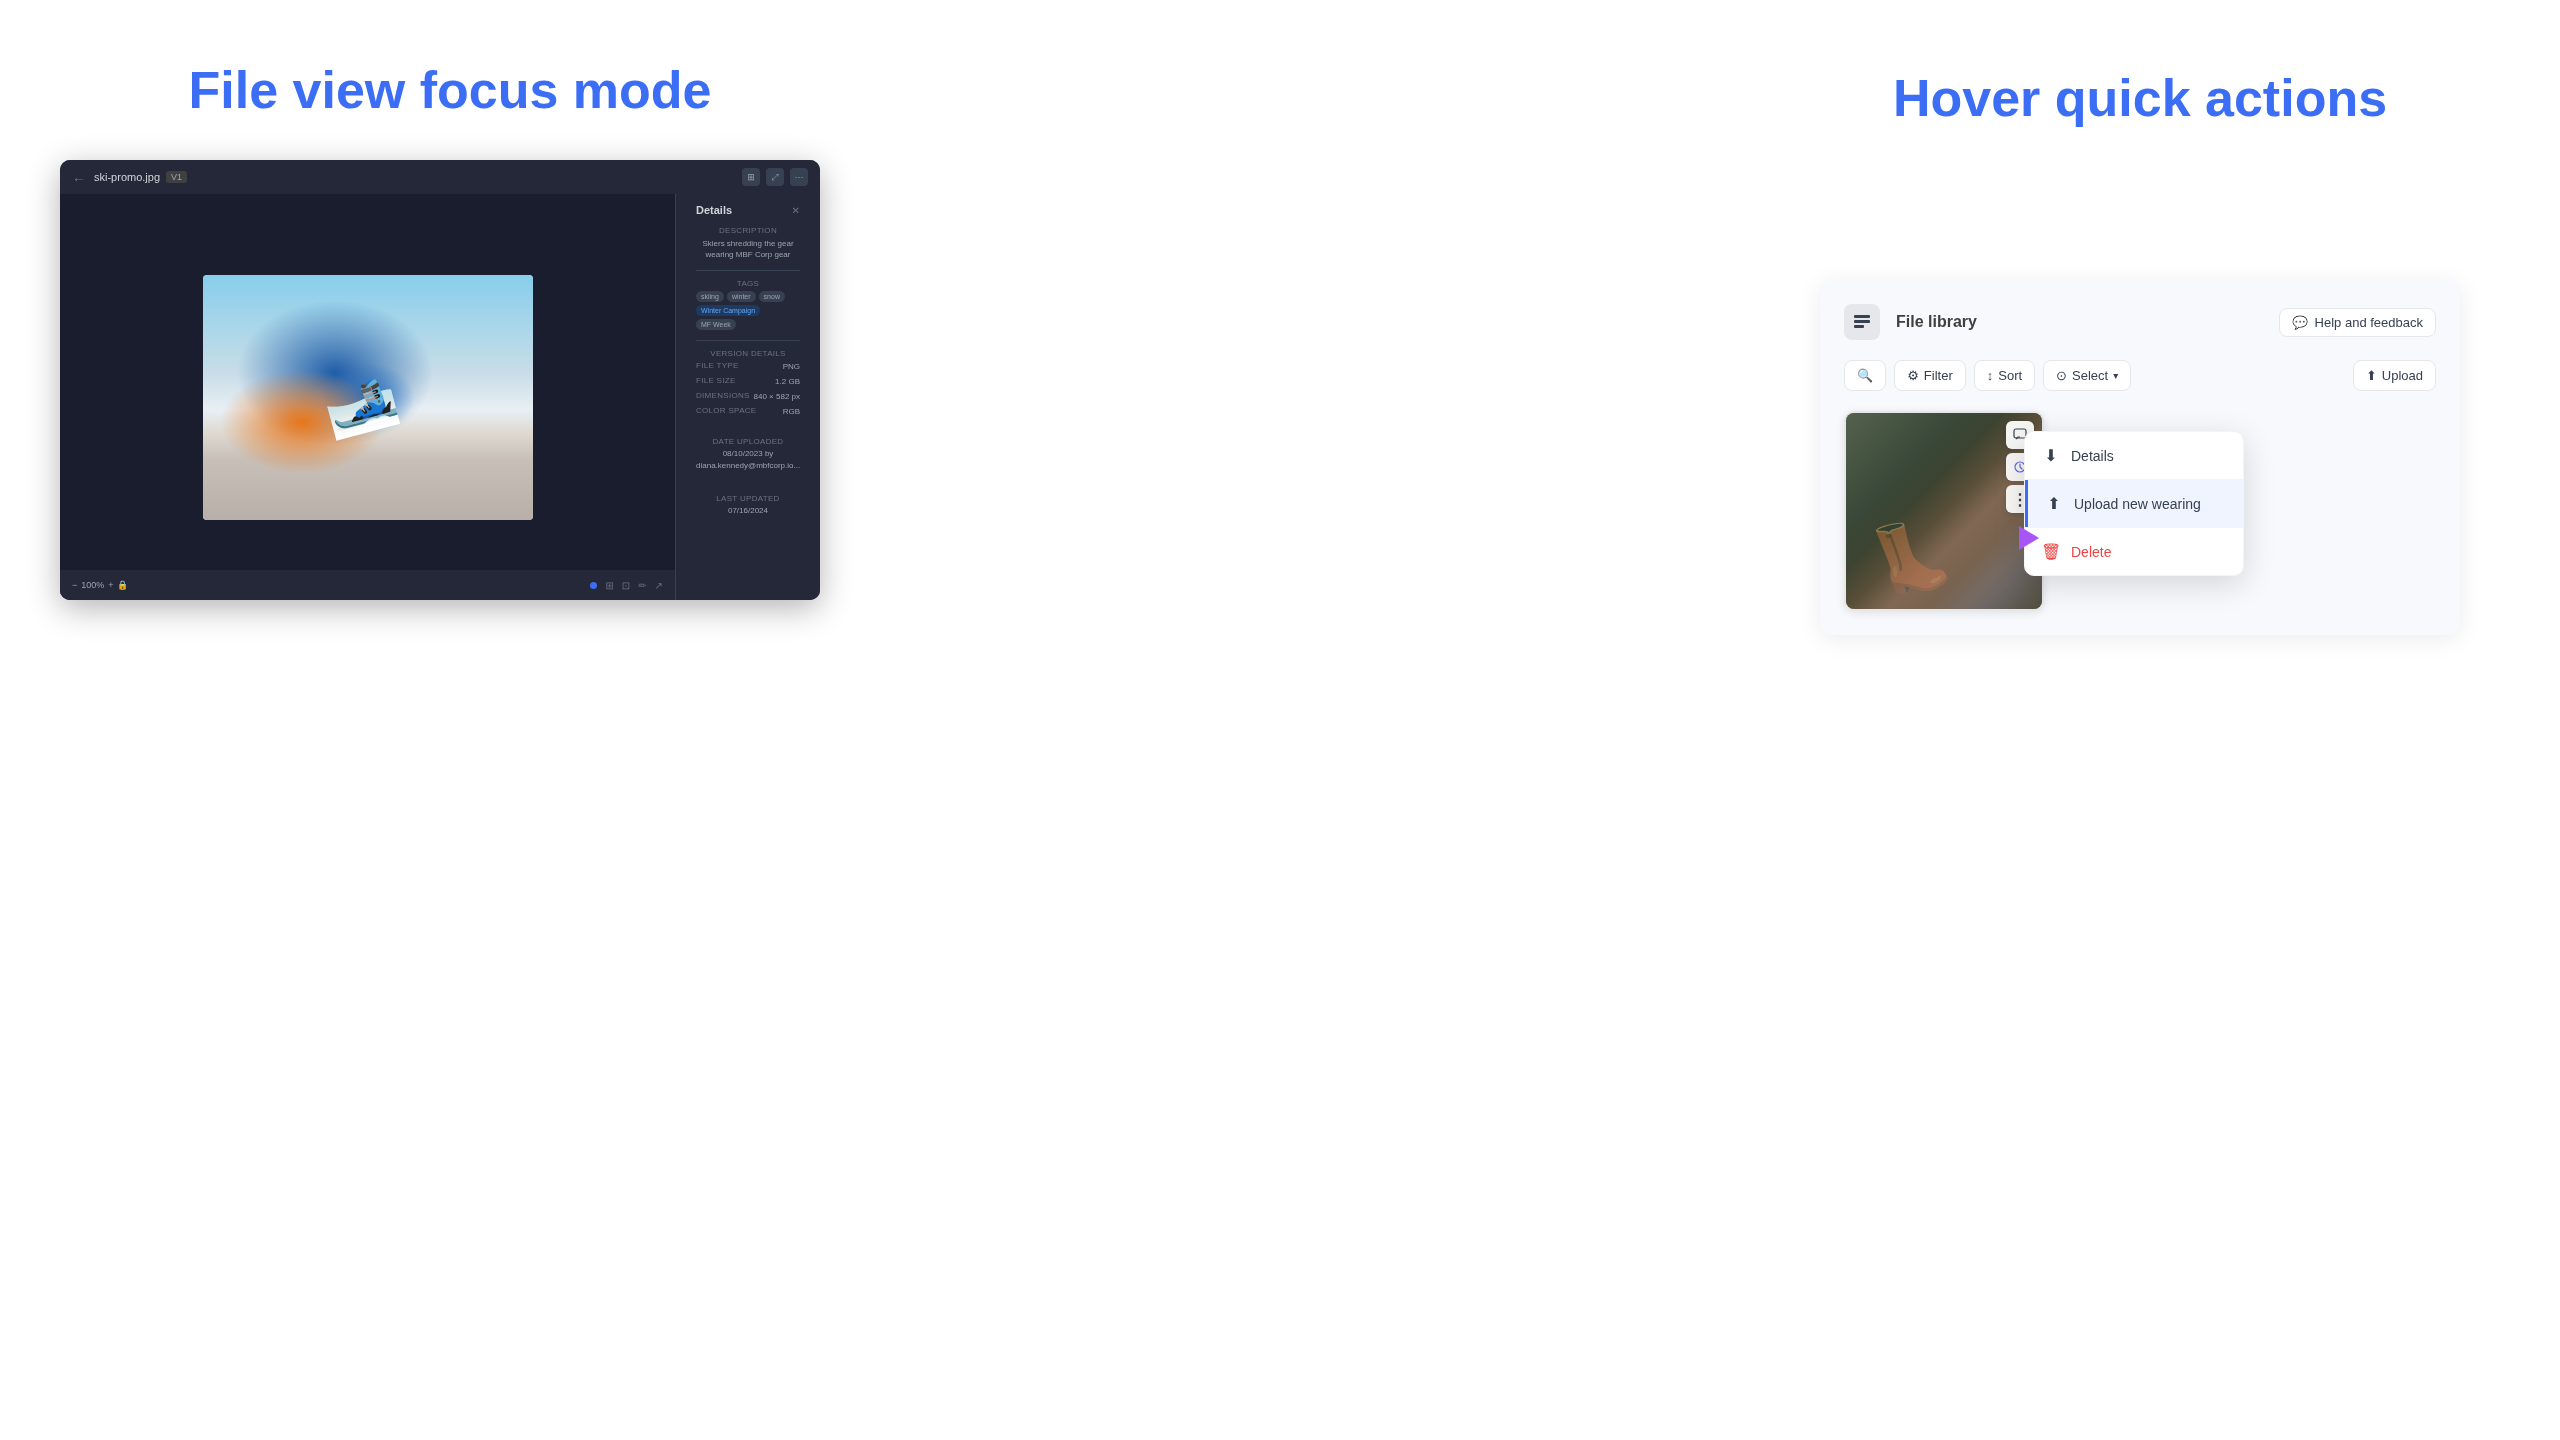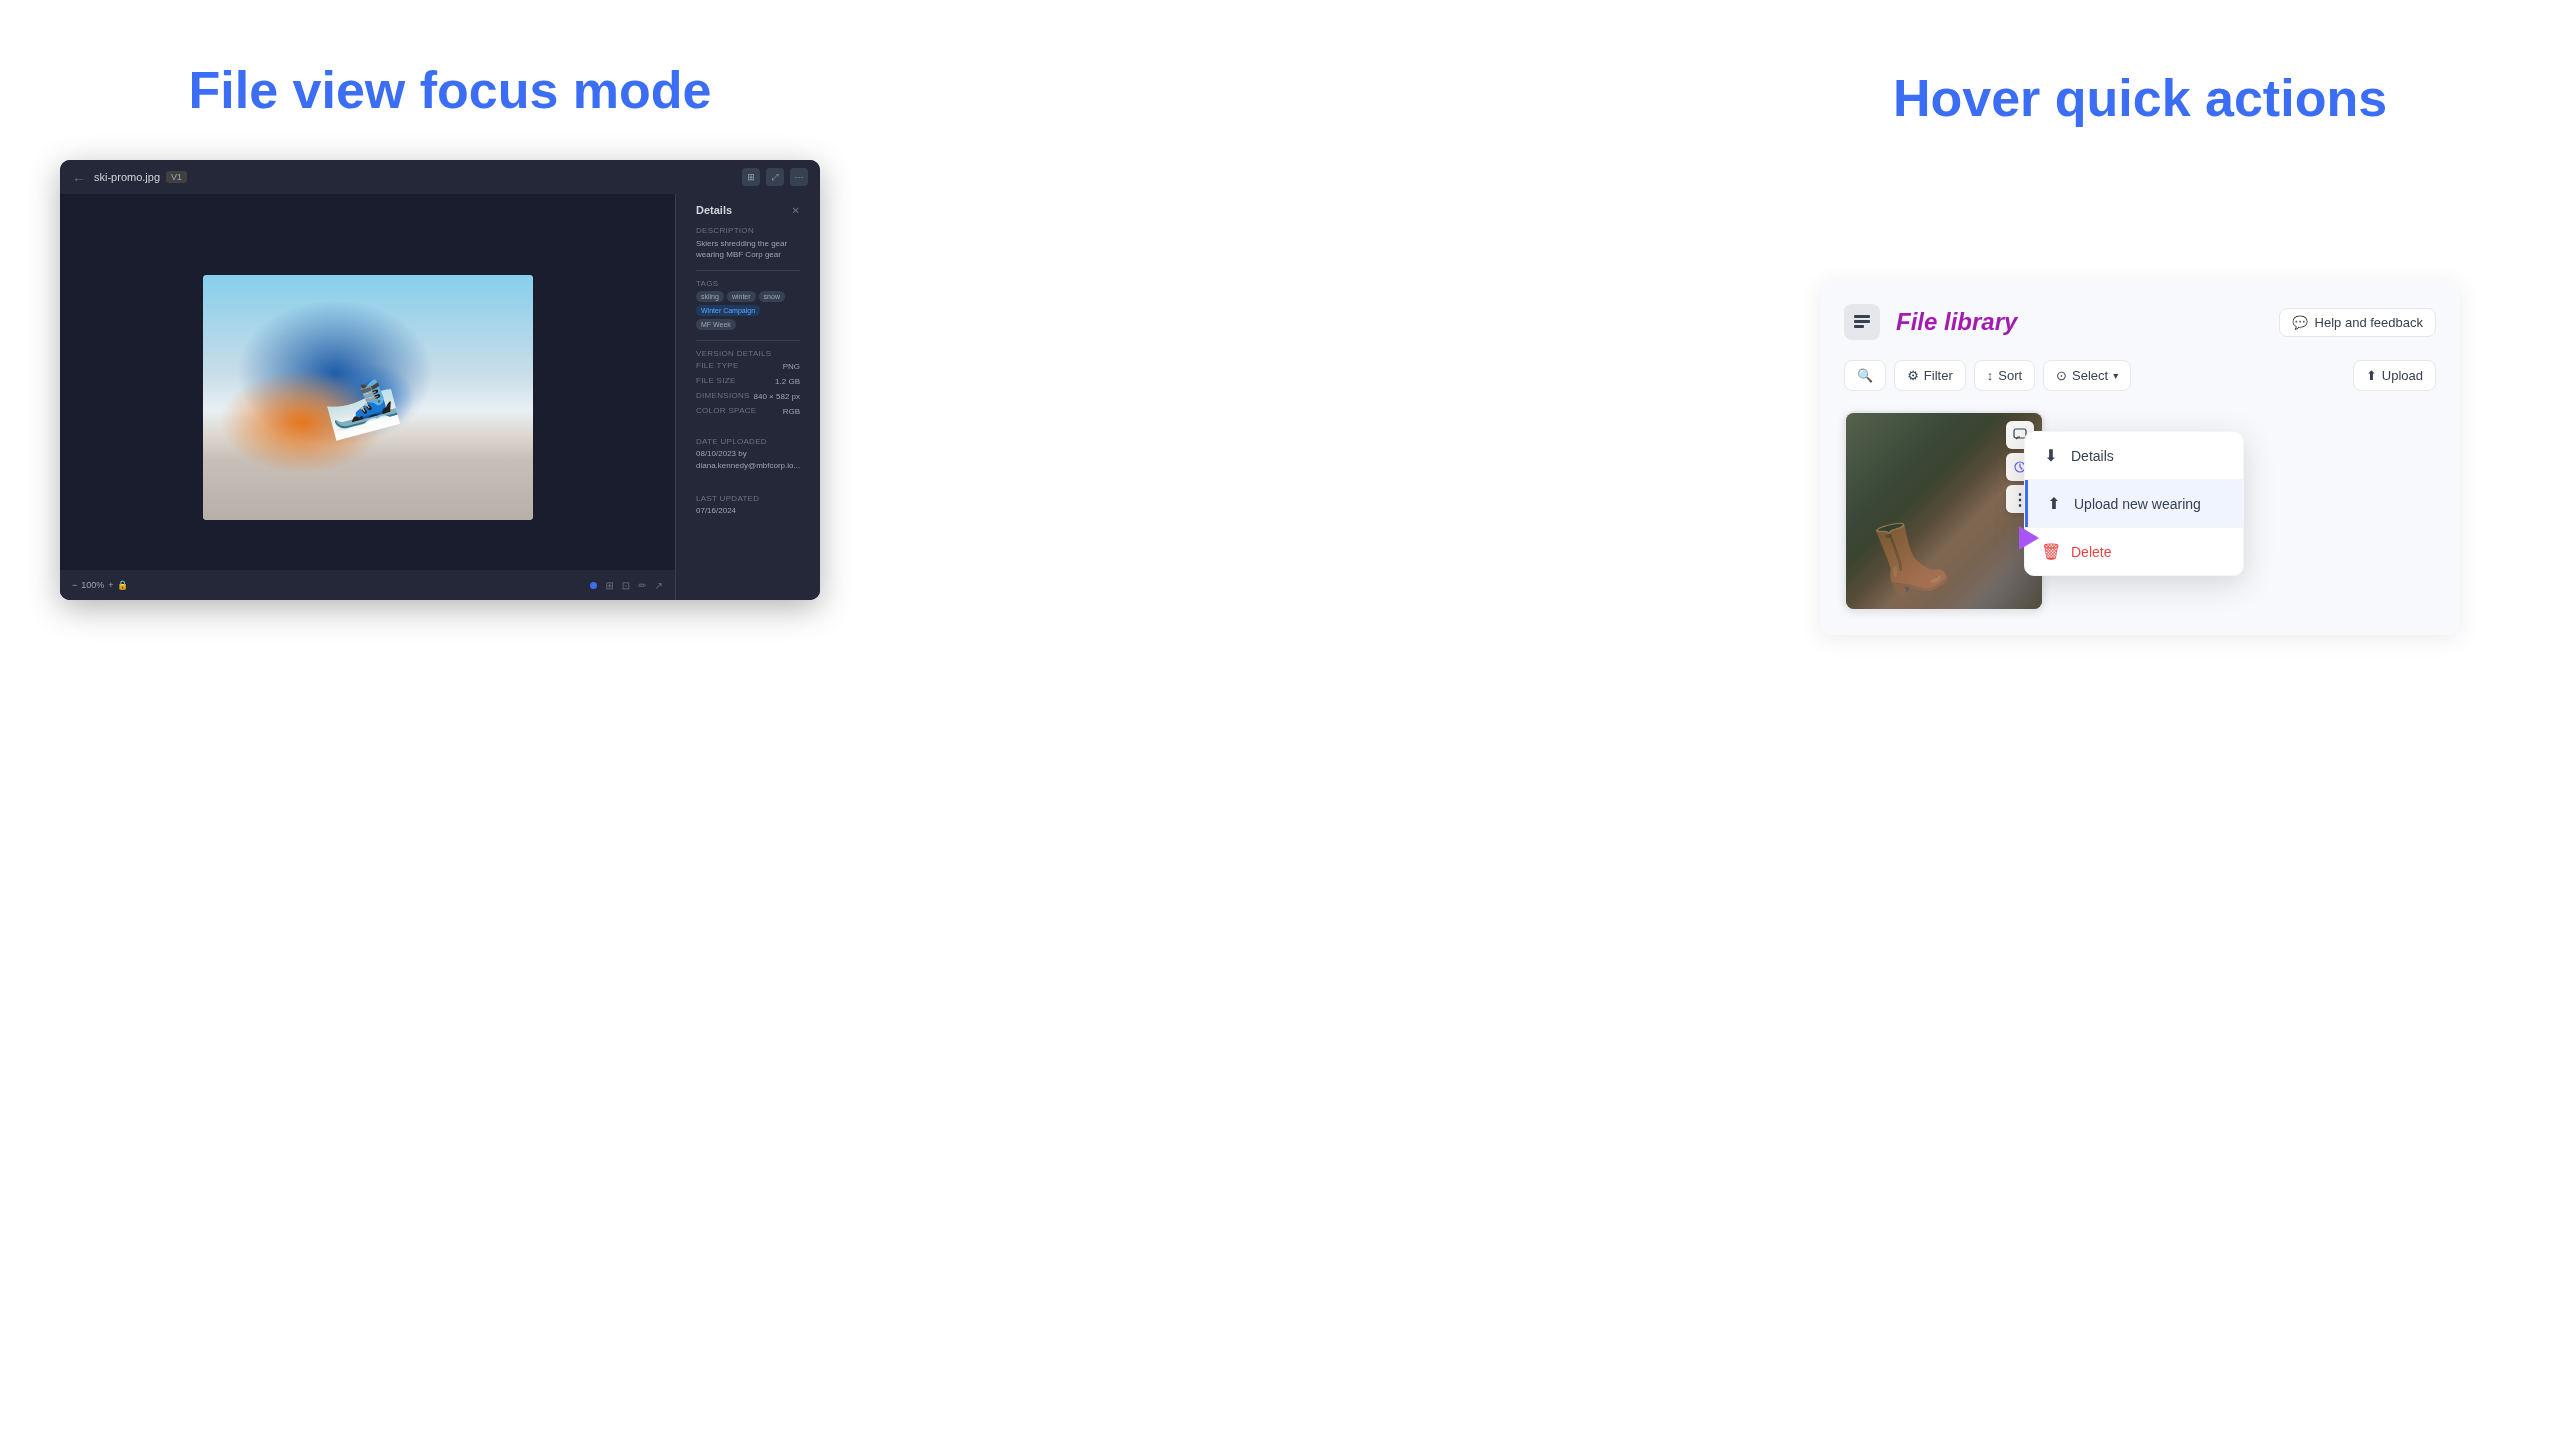--- a/index.html
+++ b/index.html
@@ -208,20 +208,21 @@
     }
 
     .close-x {
       color: #6b7280;
       font-size: 10px;
       cursor: pointer;
     }
 
     .detail-section {
       margin-bottom: 10px;
+      text-align: center;
     }
 
     .detail-label {
       color: #6b7280;
       font-size: 8px;
       margin-bottom: 3px;
       font-weight: 500;
       text-transform: uppercase;
       letter-spacing: 0.3px;
     }
@@ -300,24 +301,23 @@
       background: #e5e7eb;
       border-radius: 8px;
       display: flex;
       align-items: center;
       justify-content: center;
       color: #374151;
       font-size: 16px;
     }
 
     .library-title {
-      font-size: 24px;
+      font-size: 16px;
       font-weight: 700;
-      color: #a21caf;
-      font-style: italic;
+      color: #404040;
     }
 
     .help-btn {
       margin-left: auto;
       display: flex;
       align-items: center;
       gap: 6px;
       background: white;
       border: 1px solid #e5e7eb;
       border-radius: 8px;

